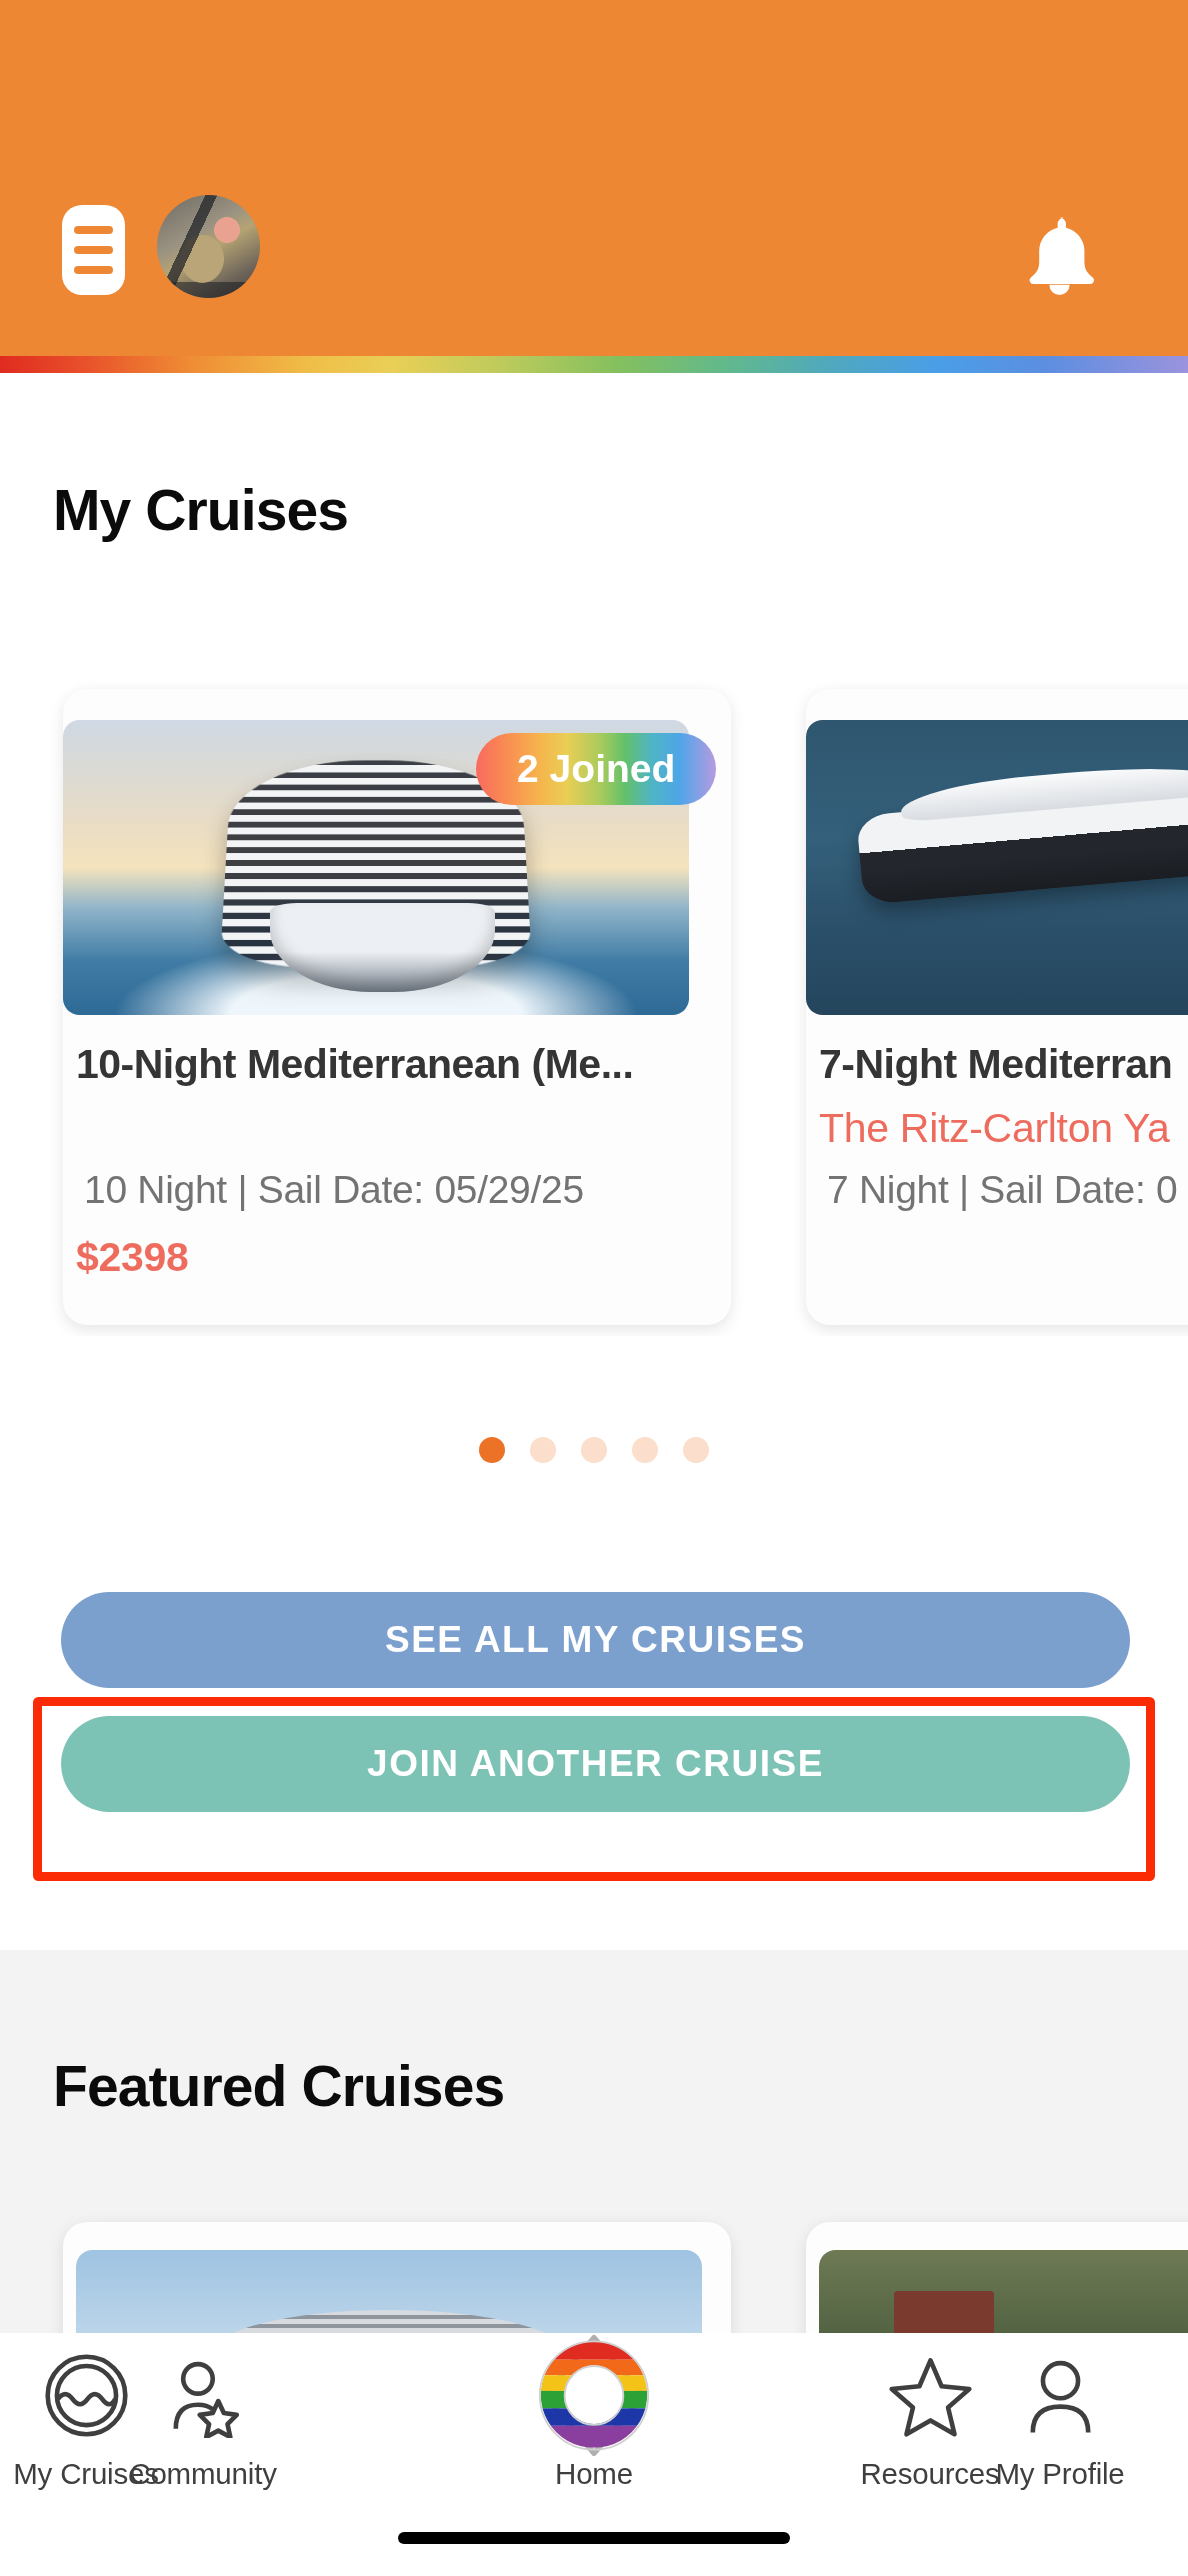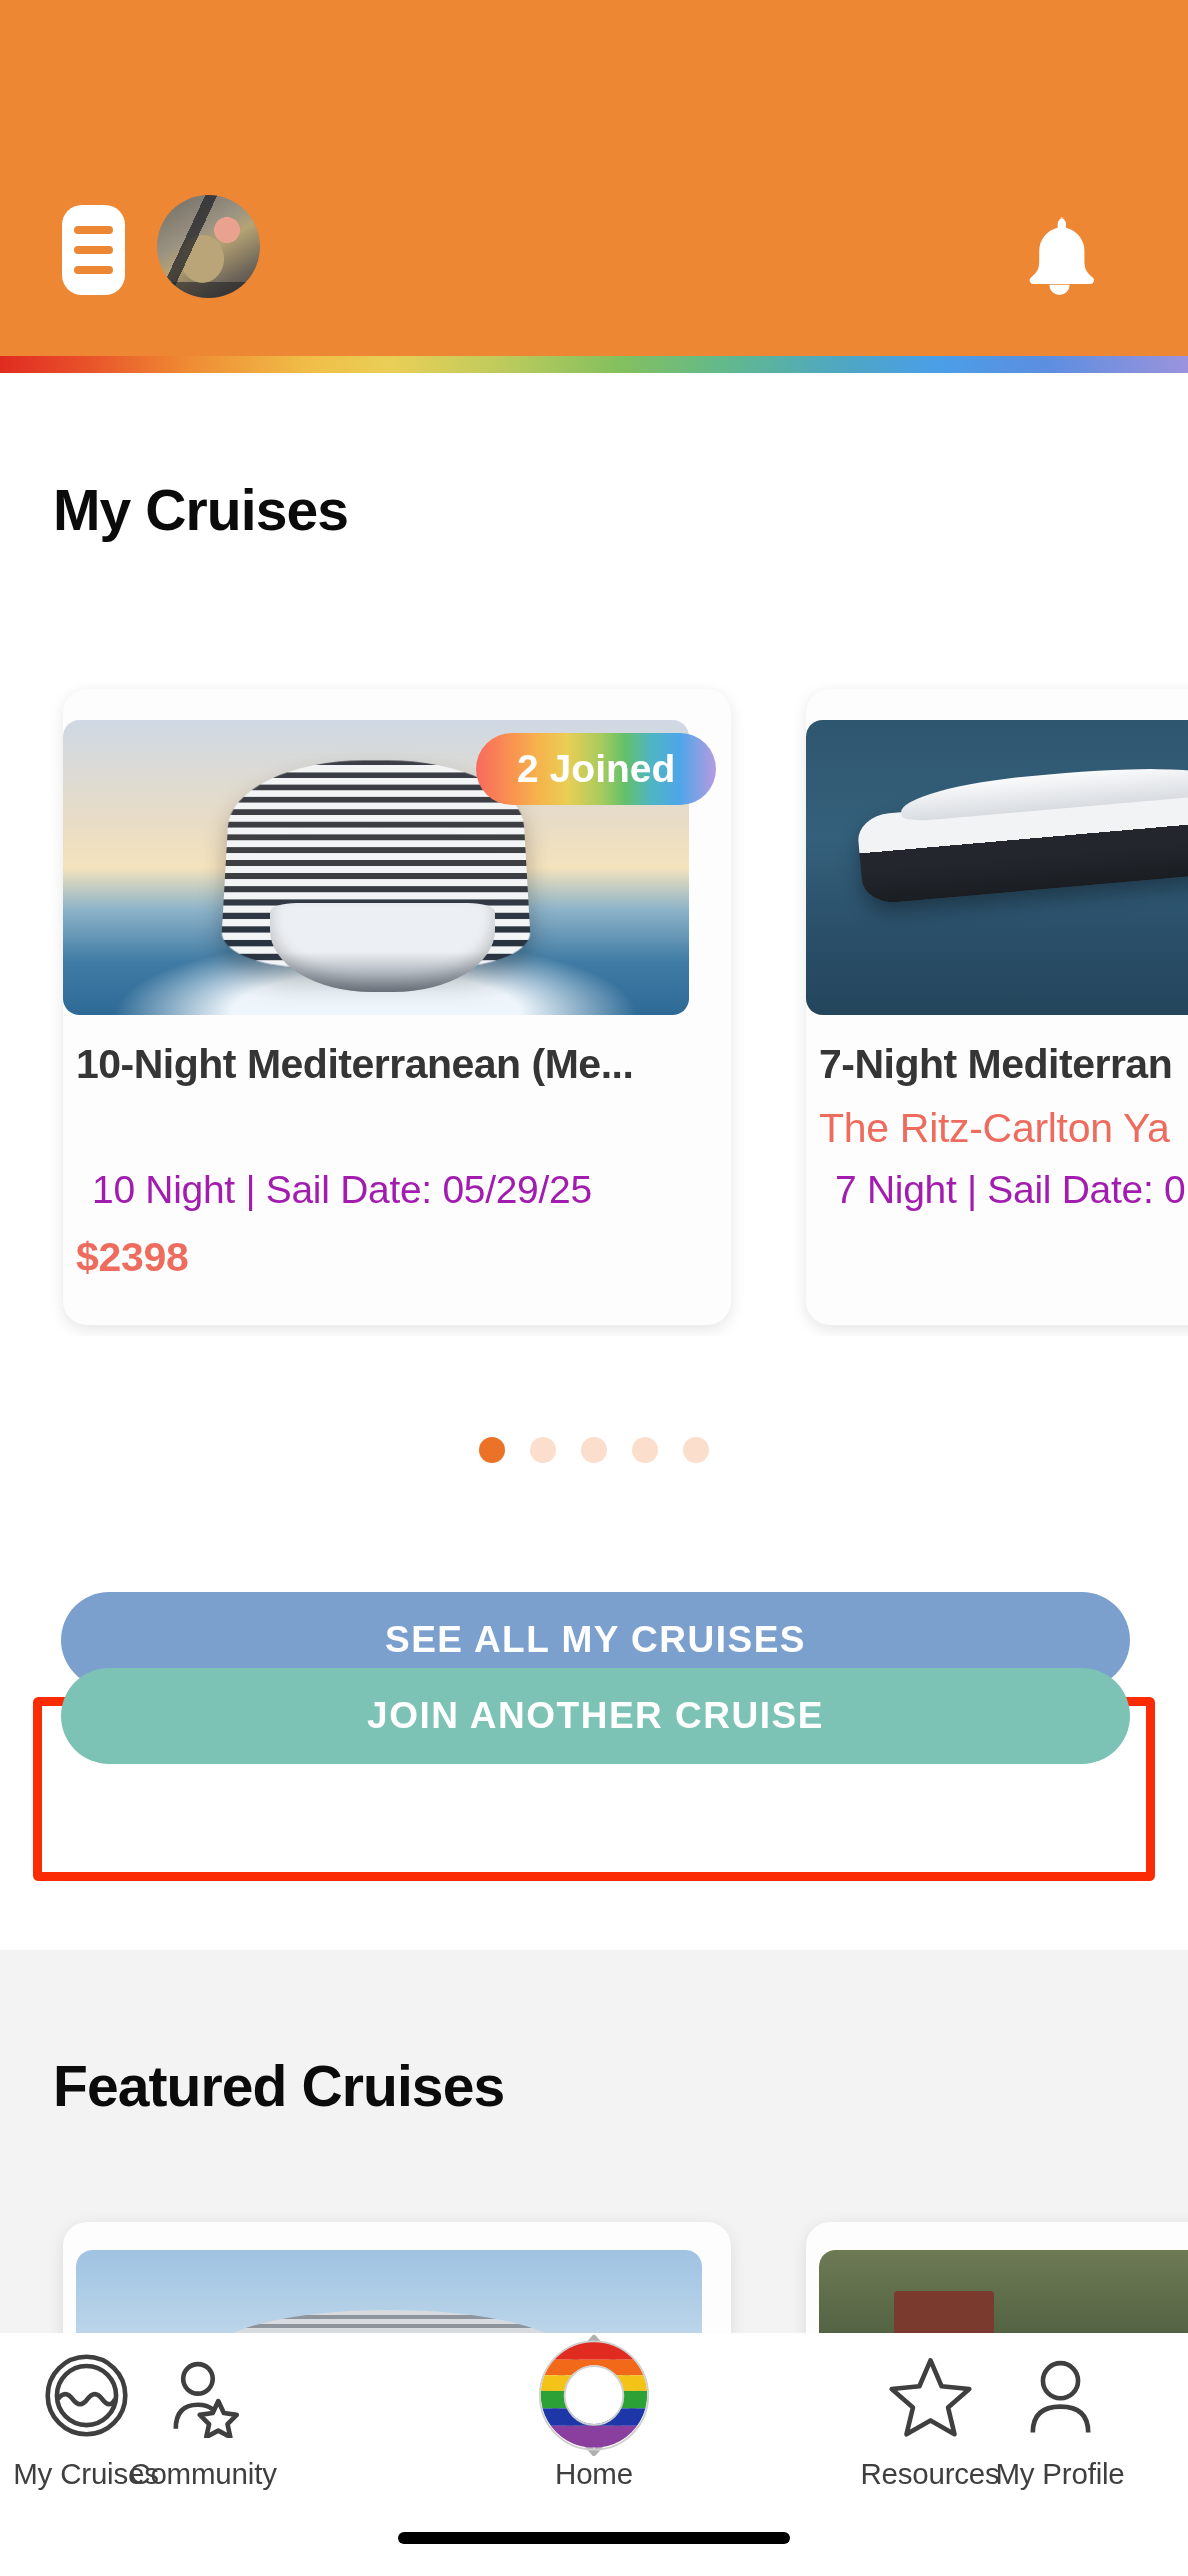--- a/index.html
+++ b/index.html
@@ -132,22 +132,22 @@
   .cruise-title{
     position:absolute; left:0; top:352px; width:645px;
     font-size:41px; font-weight:bold; color:#353535;
     white-space:nowrap; overflow:hidden; letter-spacing:-0.5px;
   }
   .cruise-line{
     position:absolute; left:0; top:416px; width:682px;
     font-size:41px; color:#EE6C5E; white-space:nowrap; letter-spacing:-0.3px;
   }
   .cruise-meta{
-    position:absolute; left:16px; top:479px; width:682px;
-    font-size:39px; color:#a21caf; white-space:nowrap; letter-spacing:-0.3px;
+    position:absolute; left:8px; top:479px; width:682px;
+    font-size:39px; color:#737373; white-space:nowrap; letter-spacing:-0.3px;
   }
   .cruise-price{
     position:absolute; left:0; top:545px;
     font-size:41px; font-weight:bold; color:#EE6C5E; letter-spacing:-0.3px;
   }
   #cruise-card-0 .cruise-title,
   #cruise-card-0 .cruise-line,
   #cruise-card-0 .cruise-meta,
   #cruise-card-0 .cruise-price{ padding-left:13px; }
   #cruise-card-1 .cruise-title,
@@ -167,21 +167,21 @@
     position:absolute; left:61px; top:1592px; width:1069px; height:96px;
     background:#7CA0CE; border-radius:48px;
     display:flex; align-items:center; justify-content:center;
     color:#ffffff; font-size:37px; font-weight:bold; letter-spacing:1.5px;
   }
   #join-highlight{
     position:absolute; left:33px; top:1697px; width:1122px; height:184px;
     border:9.2px solid #FB2B05; background:#ffffff; border-radius:5.5px;
   }
   #join-button{
-    position:absolute; left:61px; top:1668px; width:1069px; height:96px;
+    position:absolute; left:61px; top:1716px; width:1069px; height:96px;
     background:#7CC3B5; border-radius:48px;
     display:flex; align-items:center; justify-content:center;
     color:#ffffff; font-size:37px; font-weight:bold; letter-spacing:1.5px;
   }
 
   
   #featured-section{
     position:absolute; left:0; top:1950px; width:1188px; height:516px;
     background:#F3F3F3;
   }

